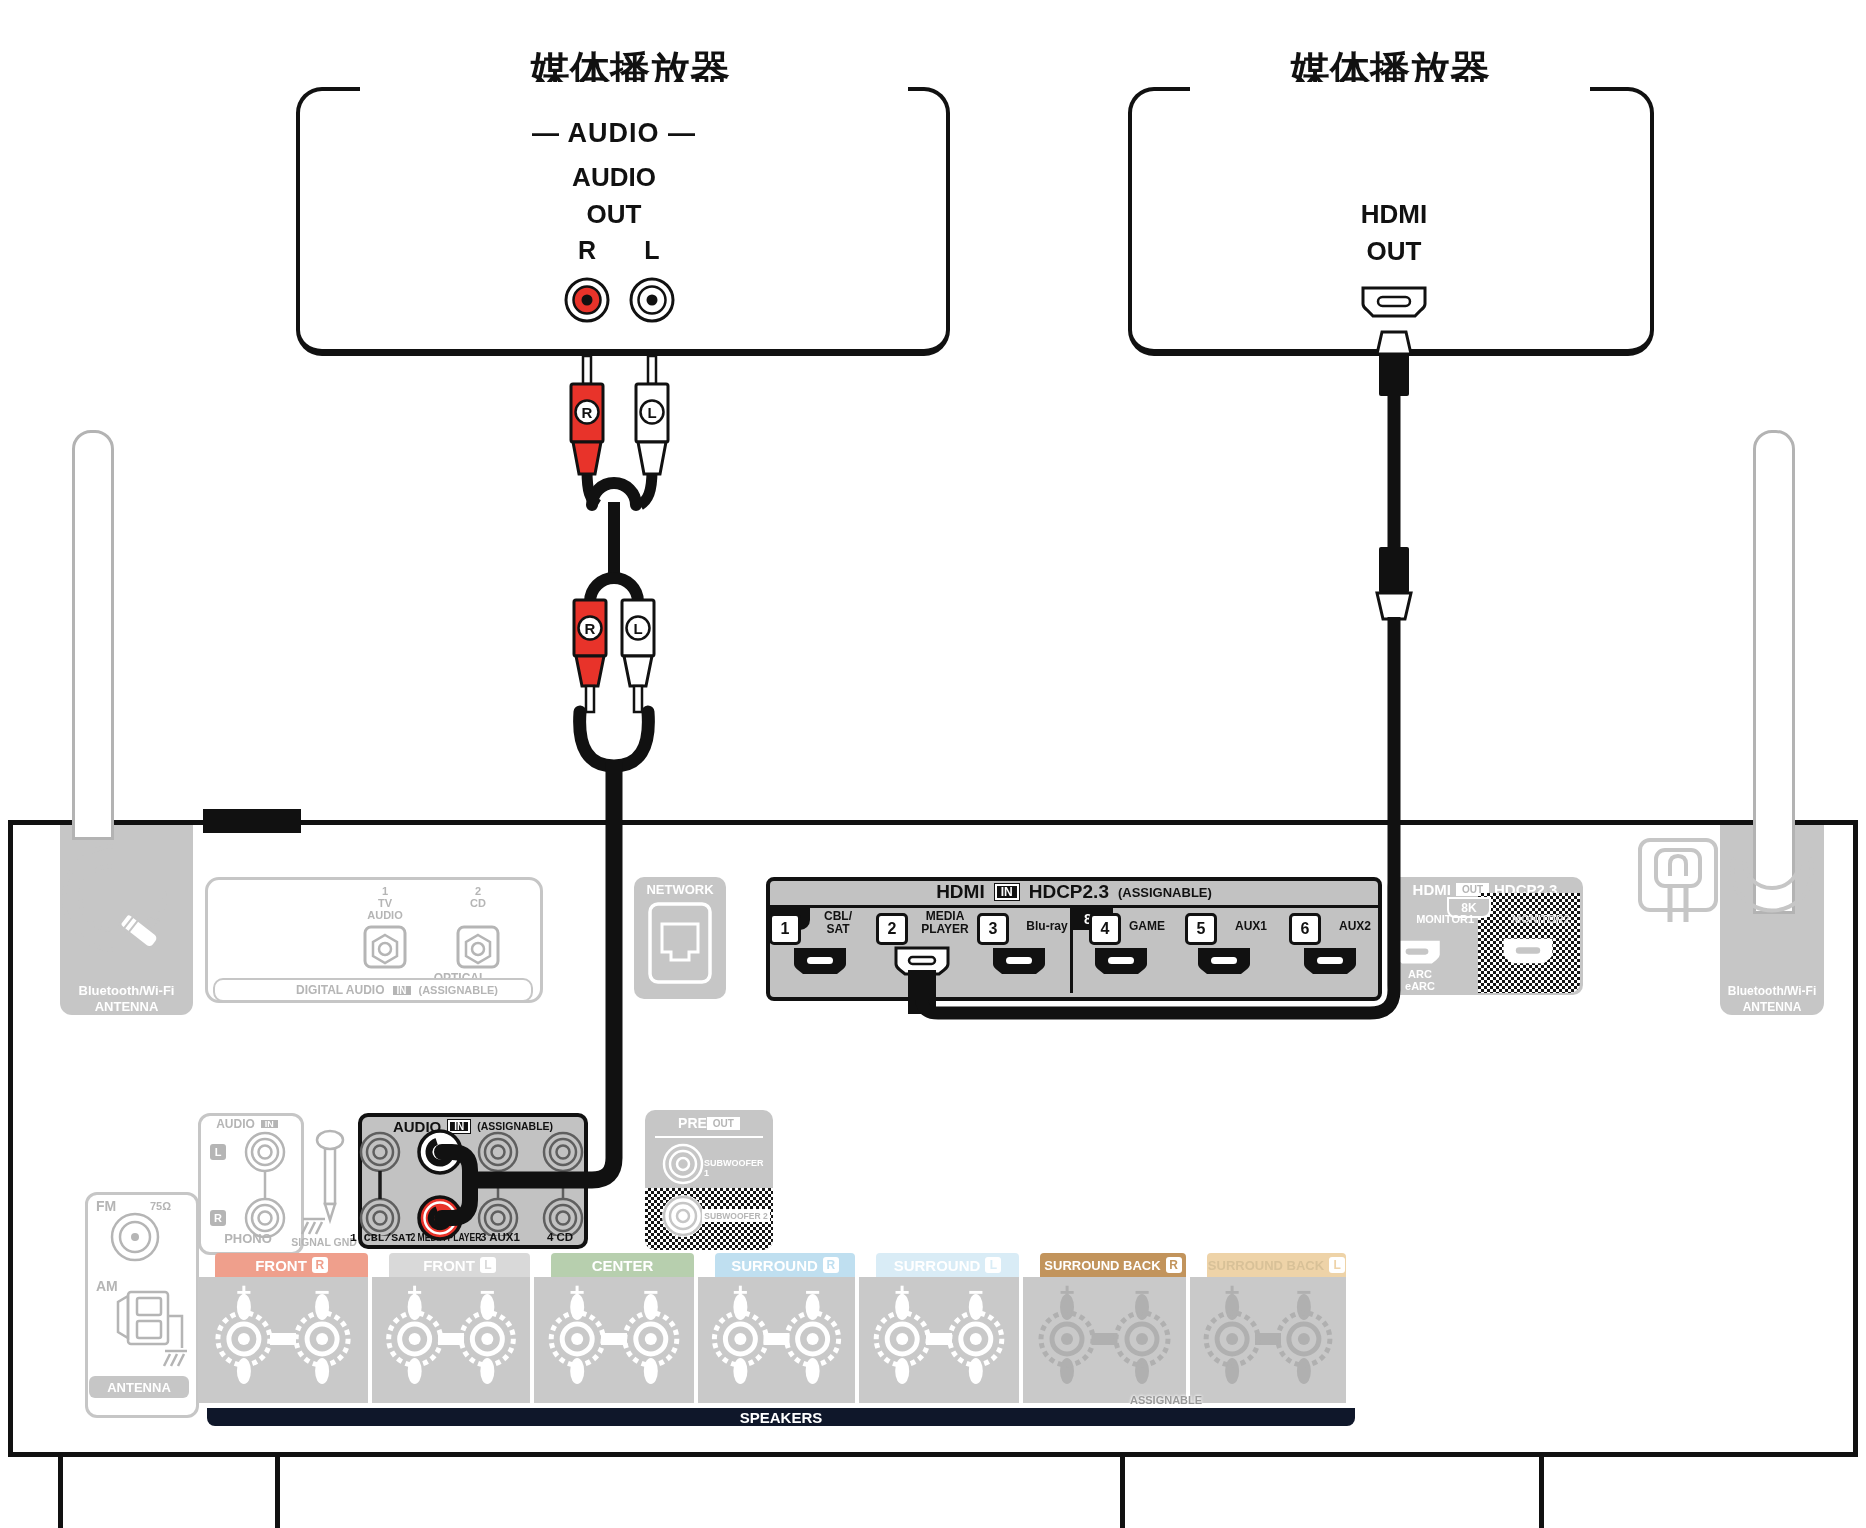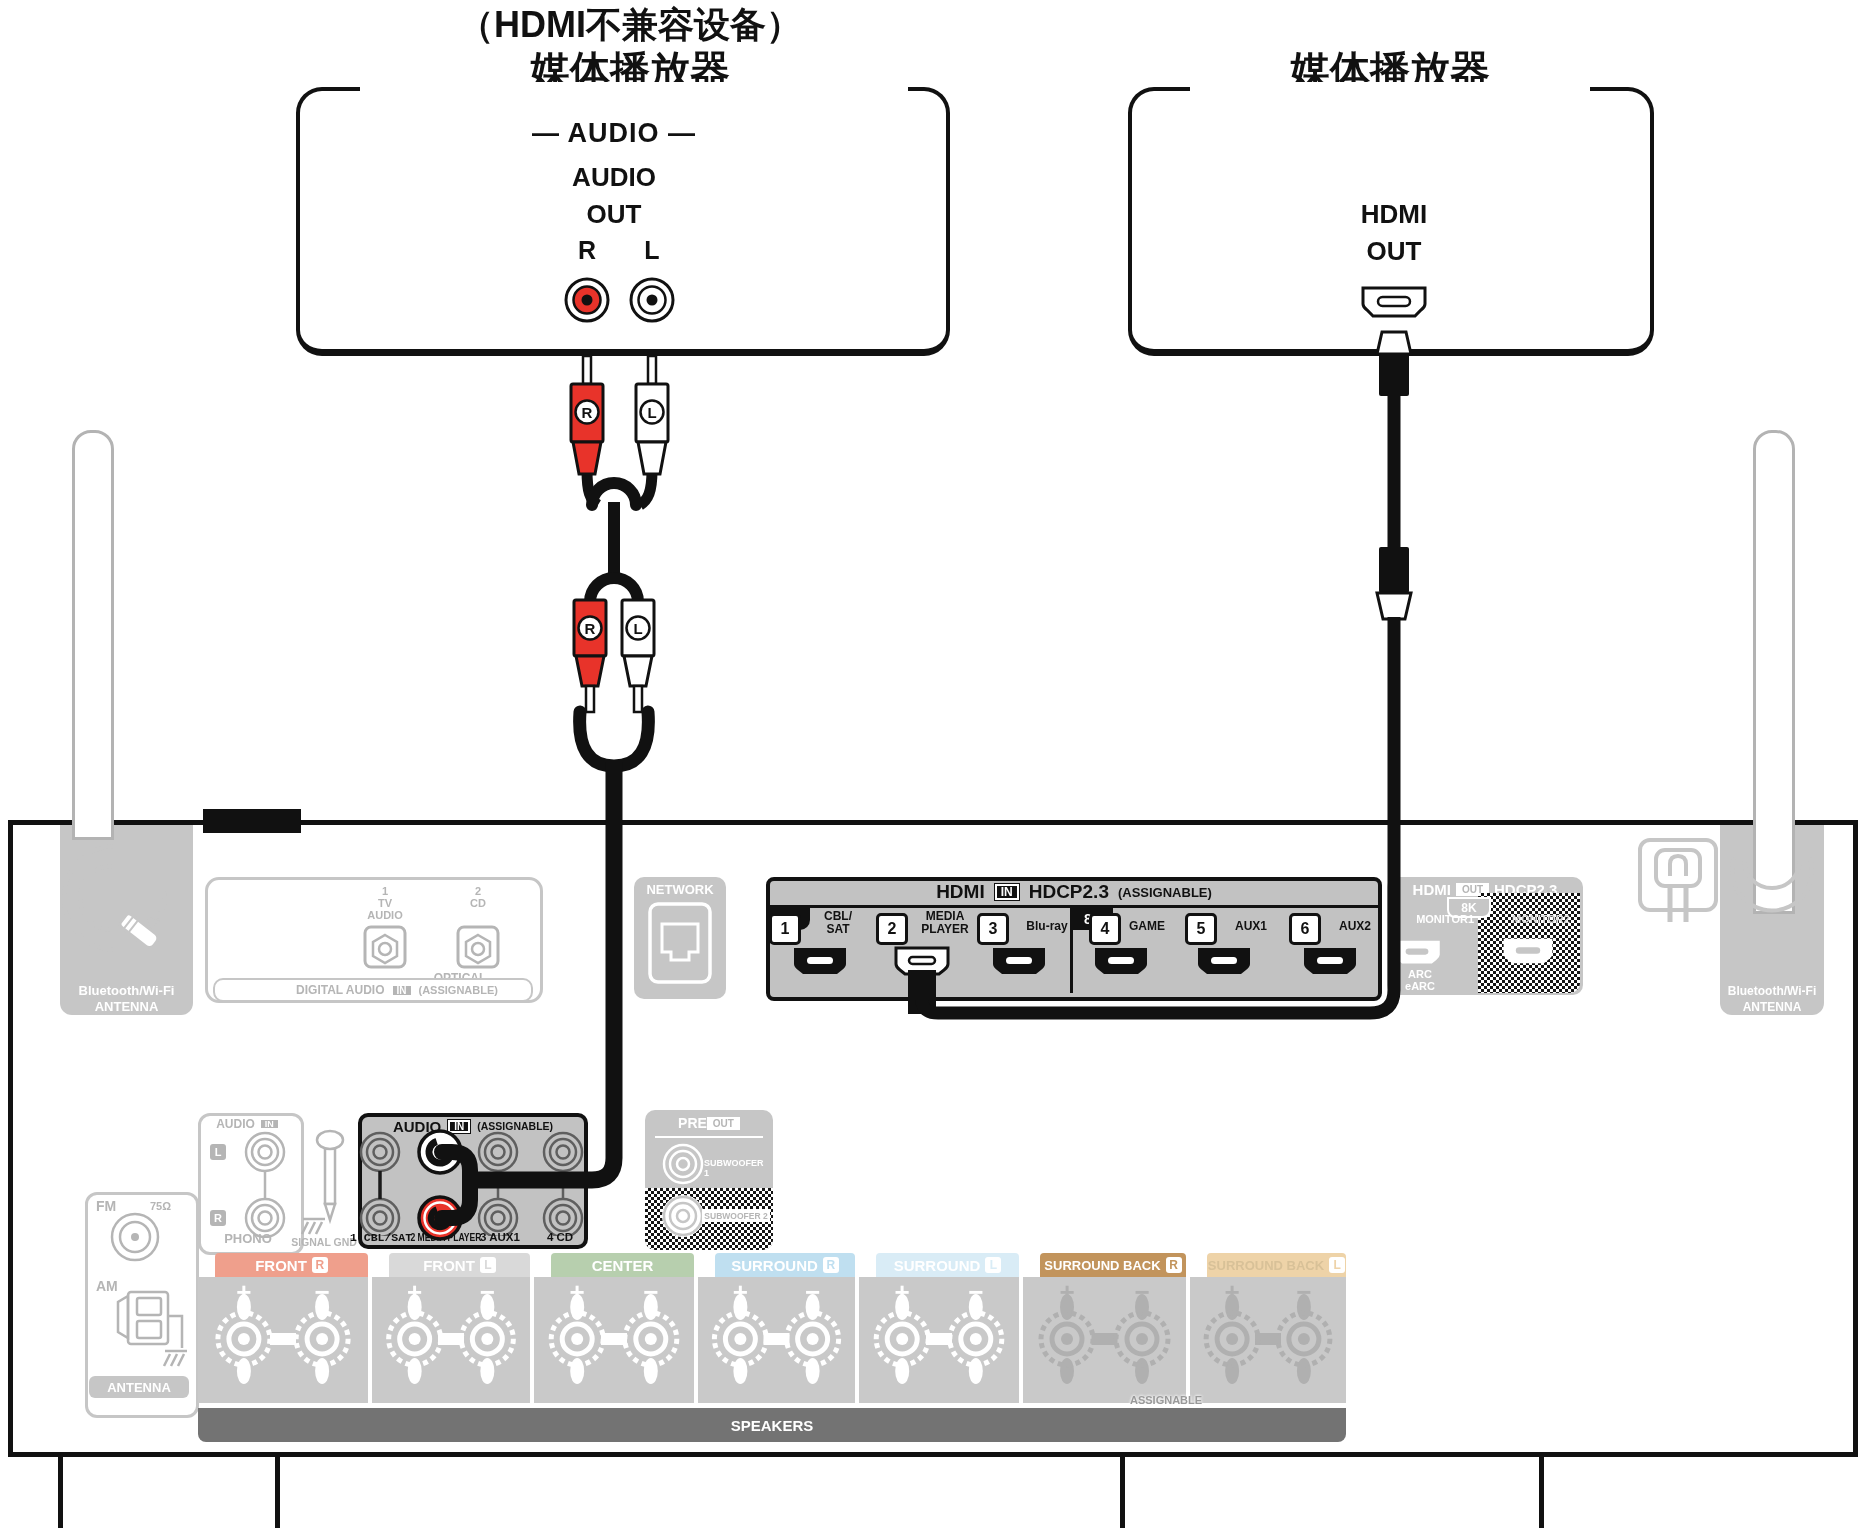--- a/index.html
+++ b/index.html
@@ -449,25 +449,24 @@
             <circle cx="42.120000000000005" cy="62" r="6" fill="#b0b0b0"></circle>
             <text x="42.120000000000005" y="24" text-anchor="middle" fill="#b0b0b0" font-size="26" font-family="Liberation Sans, sans-serif" font-weight="bold">+</text>
             <ellipse cx="113.88" cy="30" rx="7" ry="13" fill="#b0b0b0"></ellipse>
             <ellipse cx="113.88" cy="94" rx="7" ry="13" fill="#b0b0b0"></ellipse>
             <circle cx="113.88" cy="62" r="26" fill="none" stroke="#b0b0b0" stroke-width="5" stroke-dasharray="5 4"></circle>
             <circle cx="113.88" cy="62" r="15" fill="none" stroke="#b0b0b0" stroke-width="5"></circle>
             <circle cx="113.88" cy="62" r="6" fill="#b0b0b0"></circle>
             <text x="113.88" y="24" text-anchor="middle" fill="#b0b0b0" font-size="26" font-family="Liberation Sans, sans-serif" font-weight="bold">−</text>
           </svg></div>
     </div>
-    <div class="abs ctr b wtx" style="left:0;top:155px;width:1148px;height:34px;background:#737373;border-radius:0 0 8px 8px;font-size:15px;">SPEAKERS</div>
+    <div class="abs ctr b wtx" style="left:9px;top:155px;width:1148px;height:18px;background:#0f172a;border-radius:0 0 8px 8px;font-size:15px;">SPEAKERS</div>
     <div class="abs b" style="left:932px;top:141px;width:90px;font-size:11px;color:#9a9a9a;text-shadow:0 0 3px #fff,0 0 3px #fff;">ASSIGNABLE</div>
   </div>
 
-  <div class="abs b blk ctr" style="left:330px;top:4px;width:600px;height:42px;font-size:36px;">（HDMI不兼容设备）</div>
   <div class="abs b blk ctr" style="left:330px;top:48px;width:600px;height:44px;font-size:40px;">媒体播放器</div>
   <div class="abs devbox" style="left:296px;top:87px;width:646px;height:258px;"></div>
   <div class="abs" style="left:360px;top:82px;width:548px;height:12px;background:#fff;"></div>
   <div class="abs b blk ctr" style="left:454px;top:118px;width:320px;height:30px;font-size:27px;letter-spacing:1px;">— AUDIO —</div>
   <div class="abs b blk ctr" style="left:454px;top:162px;width:320px;height:30px;font-size:26px;">AUDIO</div>
   <div class="abs b blk ctr" style="left:454px;top:199px;width:320px;height:30px;font-size:26px;">OUT</div>
   <div class="abs b blk ctr" style="left:567px;top:236px;width:40px;height:28px;font-size:25px;">R</div>
   <div class="abs b blk ctr" style="left:632px;top:236px;width:40px;height:28px;font-size:25px;">L</div>
   <svg class="abs" style="left:540px;top:274px;" width="140" height="52" viewBox="0 0 140 52">
     <g>

